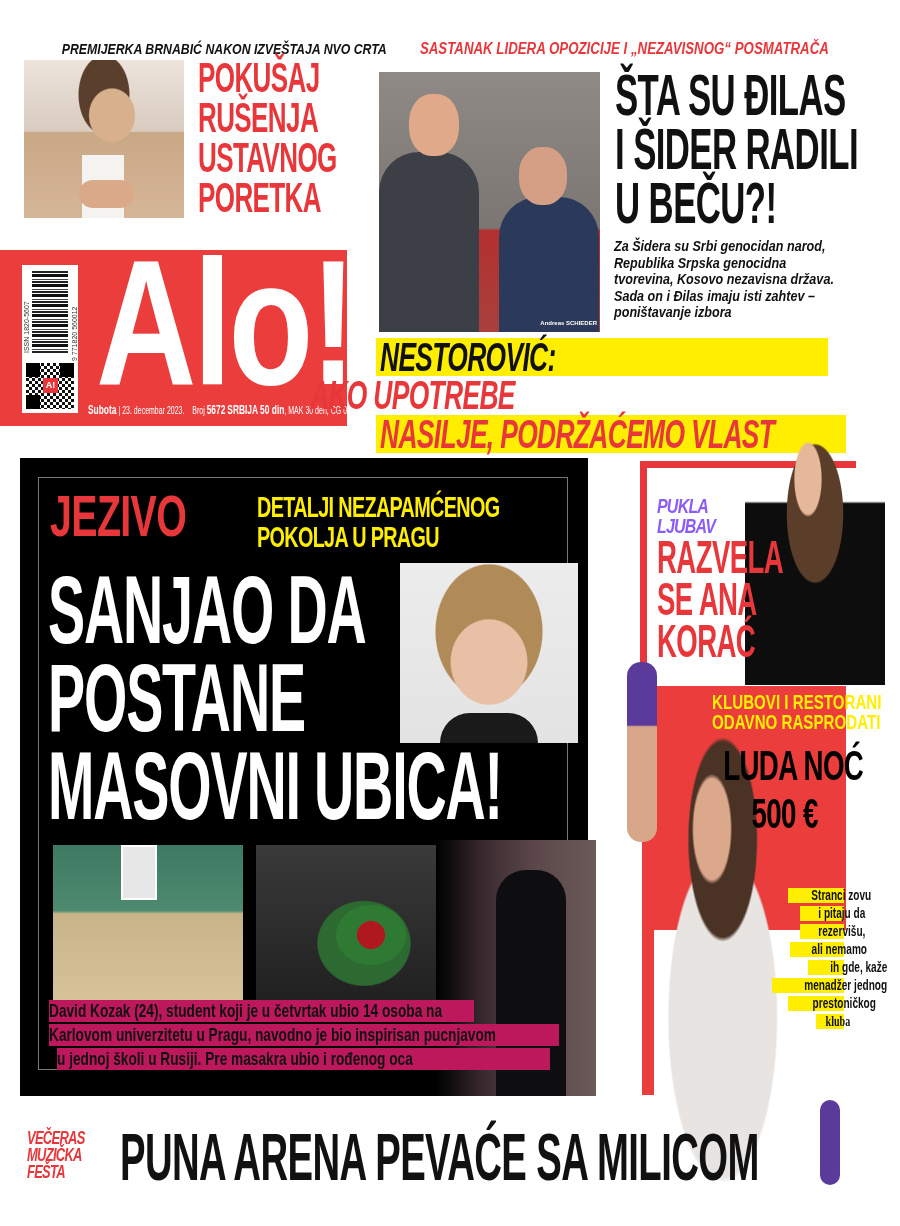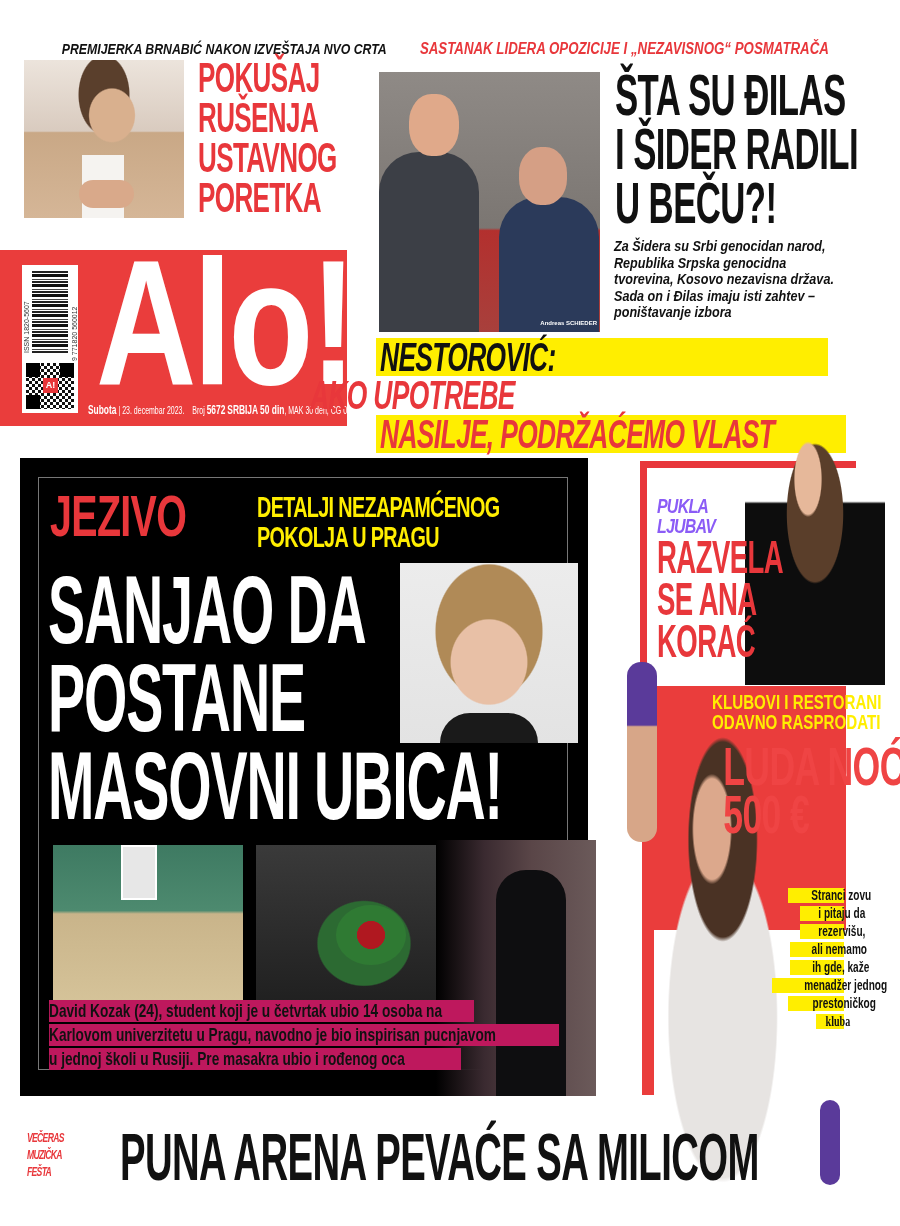--- a/index.html
+++ b/index.html
@@ -94,34 +94,34 @@
                 linear-gradient(180deg, transparent 0 25%, #0d0d0d 26% 100%); border-radius: 40px 40px 0 0; }
   #pukla { left: 657px; top: 496px; font-size: 20px; font-style: italic; font-weight: 700; color: #8b5cf6; line-height: 20px; }
   #pukla .cond { transform: scaleX(0.8); }
   #razvela { left: 657px; top: 536px; color: #e8373b; font-size: 46px; line-height: 42px; }
   #razvela .cond { transform: scaleX(0.6); }
 
   #red-panel { left: 642px; top: 686px; width: 204px; height: 244px; background: #ea3d3c; }
   #red-strip { left: 642px; top: 930px; width: 12px; height: 165px; background: #ea3d3c; }
   #klubovi { left: 660px; top: 692px; color: #ffee00; font-size: 21px; line-height: 20px; text-align: right; width: 186px; }
   #klubovi div { transform: scaleX(0.72); transform-origin: right top; white-space: nowrap; }
-  #luda-noc { left: 660px; top: 742px; color: #ef4444; font-size: 54px; line-height: 48px; text-align: left; width: 186px; }
+  #luda-noc { left: 660px; top: 742px; color: #000000; font-size: 42px; line-height: 48px; text-align: center; width: 186px; }
   #luda-noc div { transform: scaleX(0.66); transform-origin: right top; white-space: nowrap; font-weight: 700; letter-spacing: -1px; }
   #stranci { left: 740px; top: 838px; width: 104px; text-align: right; margin-top: 48px; }
   .st-line { display: inline-block; background:#ffee00; color:#111; font-size: 14px; line-height: 15px; height: 15px; font-weight: 700; }
   .st-line span { display:inline-block; transform: scaleX(0.72); transform-origin: right top; white-space: nowrap; }
   #photo-milica { left: 626px; top: 662px; width: 215px; height: 522px;
     background:
       radial-gradient(ellipse at 40% 32%, #dca88c 0 10%, transparent 11%),
       radial-gradient(ellipse at 45% 34%, #4a3224 0 20%, transparent 21%),
       radial-gradient(ellipse at 45% 68%, #e7e4e2 0 32%, transparent 33%); }
   #milica-arm { left: 627px; top: 662px; width: 30px; height: 180px; background: linear-gradient(180deg, #5a3a9a 0 35%, #d7a688 36% 100%); border-radius: 14px; }
   #milica-glove2 { left: 820px; top: 1100px; width: 20px; height: 85px; background: #5a3a9a; border-radius: 10px; }
 
-  #vecearas { left: 27px; top: 1130px; color: #e8373b; font-size: 12px; font-style: italic; font-weight: 700; line-height: 17px; }
+  #vecearas { left: 27px; top: 1130px; color: #e8373b; font-size: 18px; font-style: italic; font-weight: 700; line-height: 17px; }
   #vecearas .cond { transform: scaleX(0.72); }
   #bottom-headline { left: 120px; top: 1126px; color: #111; font-size: 66px; line-height: 62px; }
   #bottom-headline .cond { transform: scaleX(0.58); letter-spacing: -1px; }
 </style>
 </head>
 <body>
 
 <div class="abs" id="kicker-left"><span>PREMIJERKA BRNABIĆ NAKON IZVEŠTAJA NVO CRTA</span></div>
 <div class="photo" id="photo-brnabic">
     <div class="shirt"></div>
@@ -199,21 +199,21 @@
   <div><span class="cond">POKOLJA U PRAGU</span></div>
 </div>
 <div class="abs" id="headline-main">
   <div><span class="cond">SANJAO DA</span></div>
   <div><span class="cond">POSTANE</span></div>
   <div><span class="cond">MASOVNI UBICA!</span></div>
 </div>
 <div class="abs" id="caption-main">
   <div class="cap-line" style="width:425px;"><span>David Kozak (24), student koji je u četvrtak ubio 14 osoba na</span></div><br>
   <div class="cap-line" style="width:510px;"><span>Karlovom univerzitetu u Pragu, navodno je bio inspirisan pucnjavom</span></div><br>
-  <div class="cap-line" style="width:412px;"><span>u jednoj školi u Rusiji. Pre masakra ubio i rođenog oca</span></div>
+  <div class="cap-line" style="width:493px;margin-left:8px;"><span>u jednoj školi u Rusiji. Pre masakra ubio i rođenog oca</span></div>
 </div>
 
 <div class="abs" id="frame-korac"></div>
 <div class="photo" id="photo-korac"></div>
 <div class="abs" id="pukla">
   <div><span class="cond">PUKLA</span></div>
   <div><span class="cond">LJUBAV</span></div>
 </div>
 <div class="abs" id="razvela">
   <div><span class="cond">RAZVELA</span></div>
@@ -232,21 +232,21 @@
 </div>
 <div class="abs" id="luda-noc">
   <div>LUDA NOĆ</div>
   <div>500 €</div>
 </div>
 <div class="abs" id="stranci">
   <div class="st-line" style="width:56px;"><span>Stranci zovu</span></div><br>
   <div class="st-line" style="width:44px;"><span>i pitaju da</span></div><br>
   <div class="st-line" style="width:44px;"><span>rezervišu,</span></div><br>
   <div class="st-line" style="width:54px;"><span>ali nemamo</span></div><br>
-  <div class="st-line" style="width:54px;"><span>ih gde, kaže</span></div><br>
+  <div class="st-line" style="width:36px;"><span>ih gde, kaže</span></div><br>
   <div class="st-line" style="width:72px;"><span>menadžer jednog</span></div><br>
   <div class="st-line" style="width:56px;"><span>prestoničkog</span></div><br>
   <div class="st-line" style="width:28px;font-family:Liberation Serif, serif;"><span>kluba</span></div>
 </div>
 
 <div class="abs" id="vecearas">
   <div><span class="cond">VEČERAS</span></div>
   <div><span class="cond">MUZIČKA</span></div>
   <div><span class="cond">FEŠTA</span></div>
 </div>

